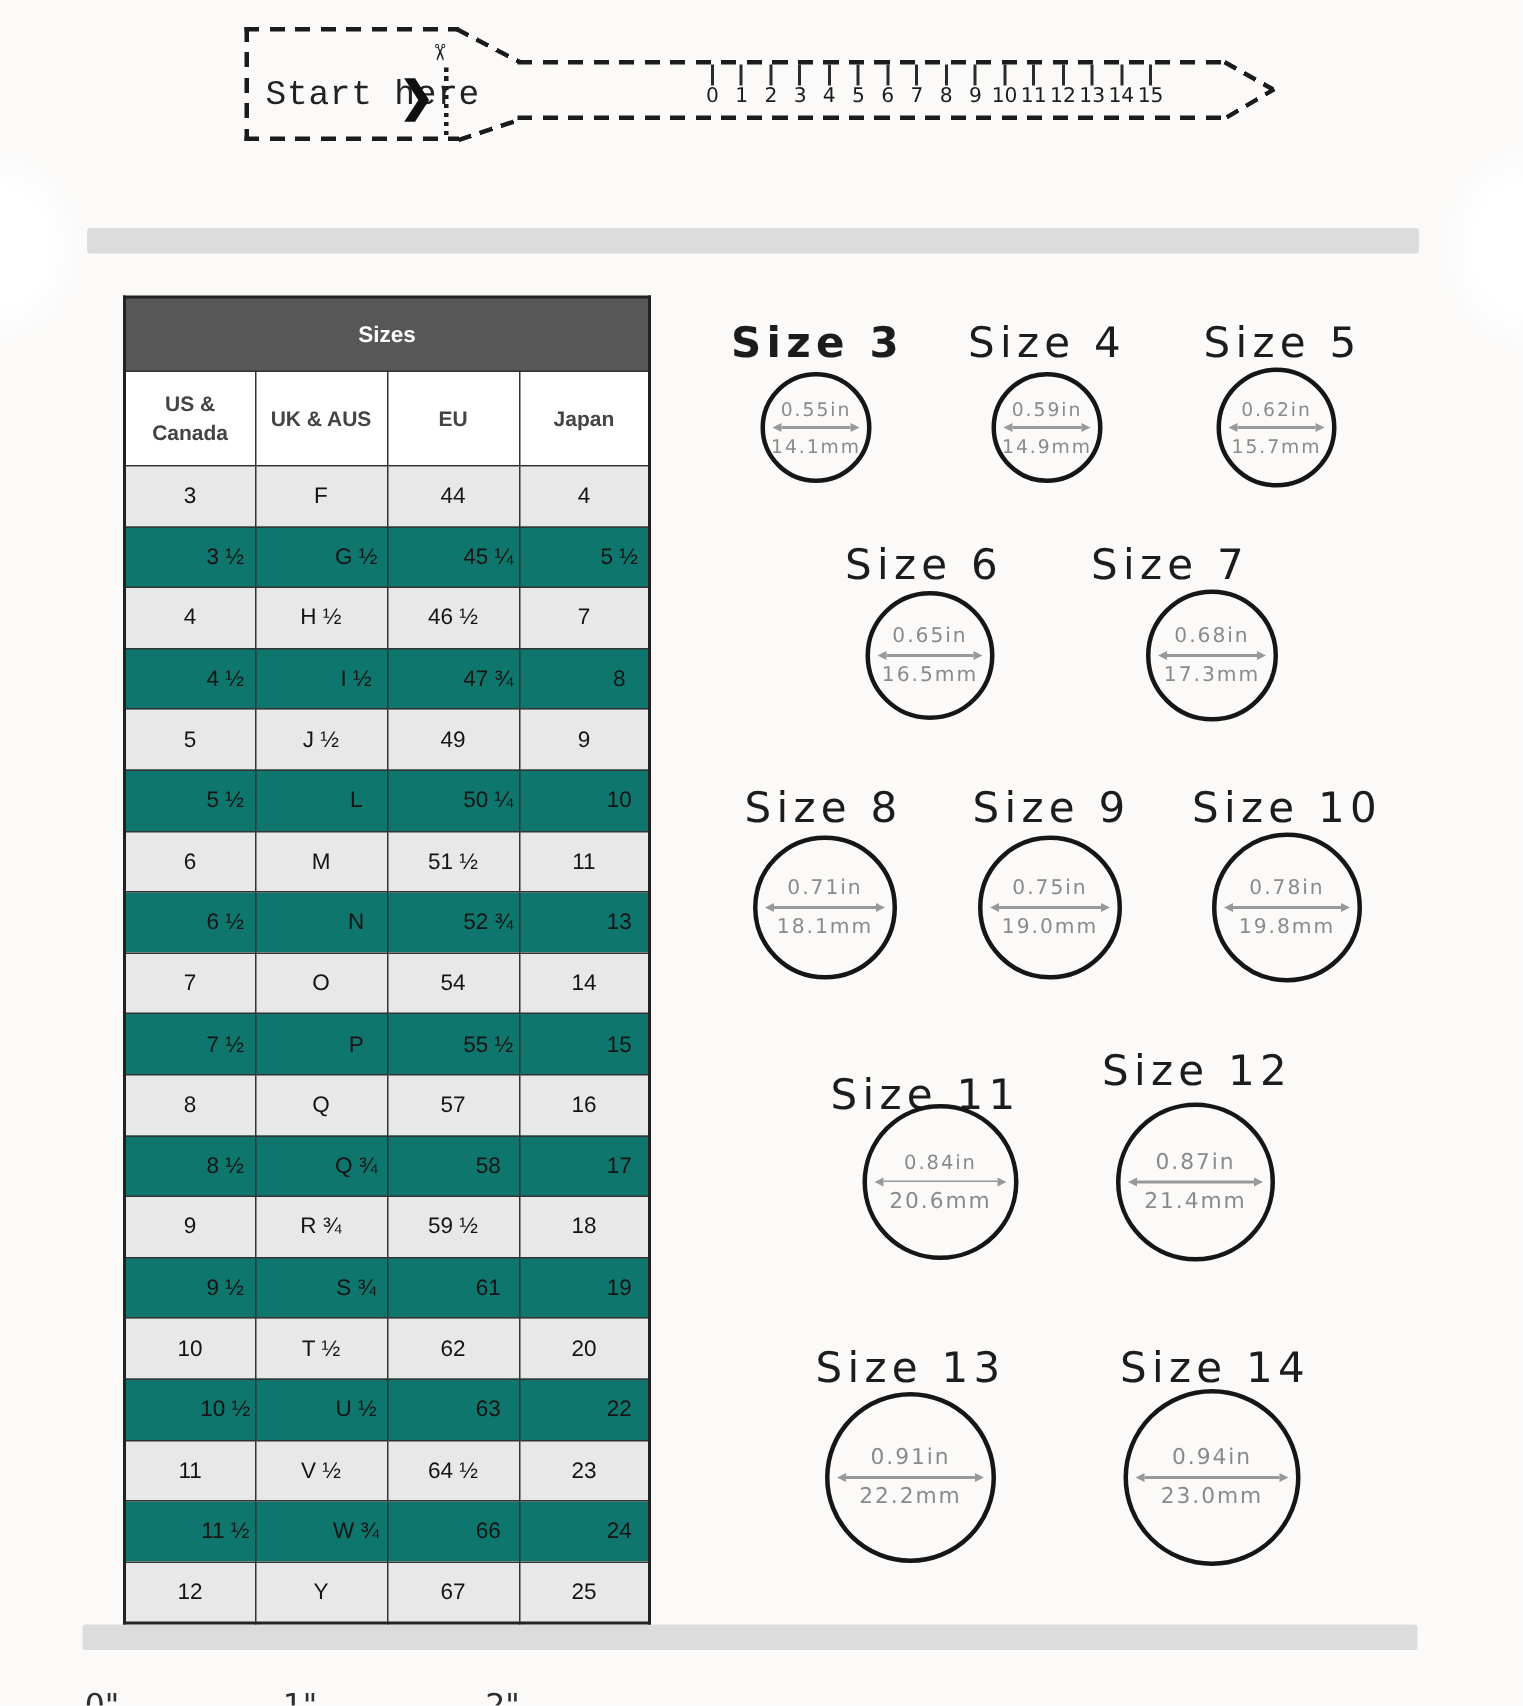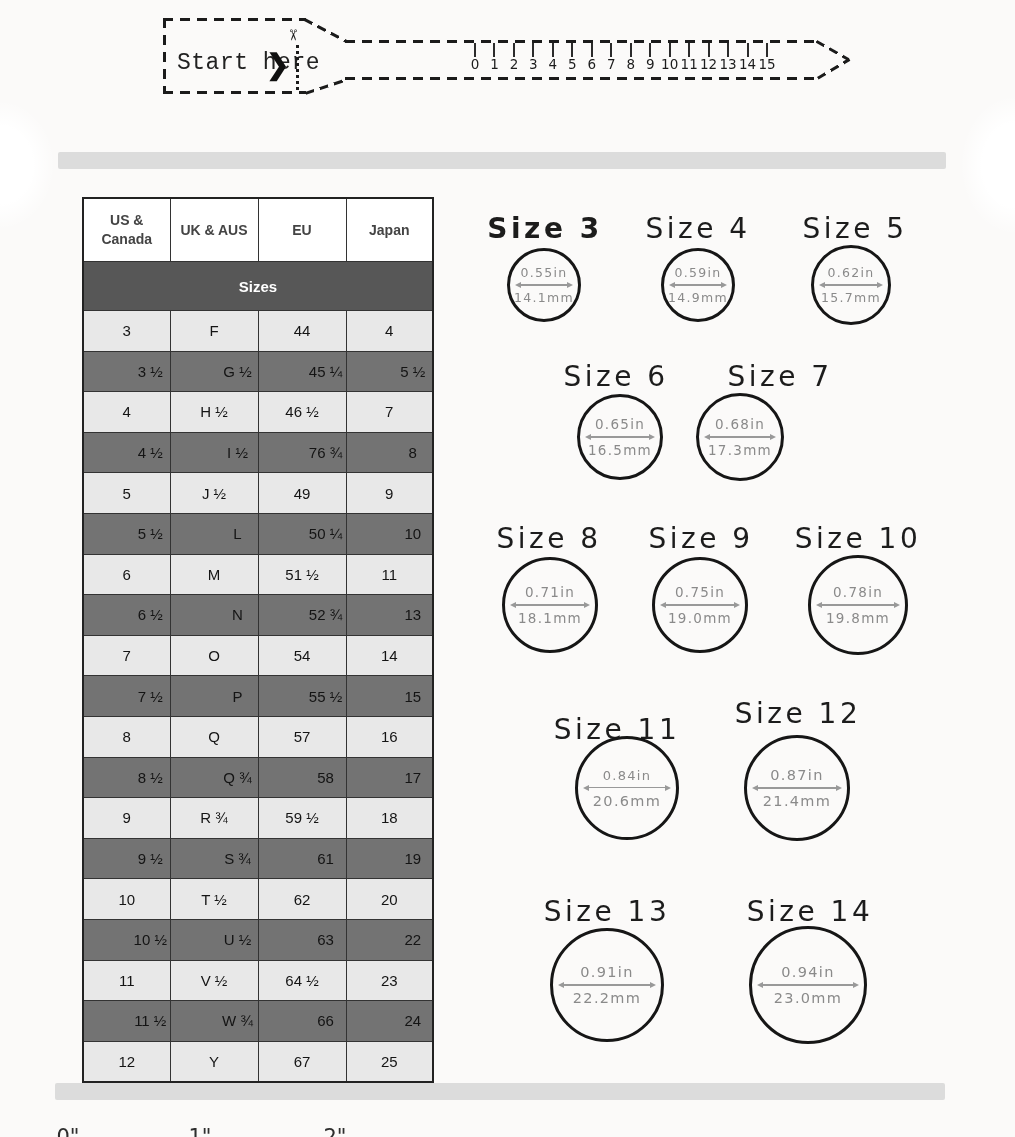--- a/index.html
+++ b/index.html
@@ -38,21 +38,21 @@
     position:absolute;left:82px;top:197px;width:350px;
     border-collapse:collapse;table-layout:fixed;
     font-family:"Liberation Sans", sans-serif;
   }
   .size-table th,.size-table td{border:1px solid #333;text-align:center;vertical-align:middle;}
   .size-table{border:2px solid #222;}
   .tbl-title{background:#575757;color:#fff;font-size:15px;font-weight:700;height:46px;}
   .tbl-colhead{background:#fff;color:#444;font-size:14px;font-weight:700;height:60px;line-height:1.35;}
   .size-table td{height:37.6px;font-size:15px;color:#141414;}
   .row-odd td{background:#e8e8e8;}
-  .row-even td{background:#737373;padding-left:48px;}
+  .row-even td{background:#0f766e;padding-left:48px;}
 
   
   .ring-title{
     position:absolute;transform:translateX(-50%);
     font-family:"DejaVu Sans", sans-serif;
     font-size:28px;color:#1c1c1c;letter-spacing:3.5px;white-space:nowrap;
   }
   .ring-circle{
     position:absolute;border:3px solid #161616;border-radius:50%;
     background:#fbfaf9;
@@ -140,29 +140,29 @@
   <div class="gray-bar" style="left:55px;top:1083px;width:890px;"></div>
 
   <table class="size-table">
     <colgroup>
         <col style="width:87px">
         <col style="width:88px">
         <col style="width:88px">
         <col style="width:87px">
       </colgroup>
     <thead>
+      <tr>
+          <th class="tbl-title" colspan="4">Sizes</th>
+        </tr>
       <tr id="table-colhead-row">
           <th class="tbl-colhead">US &amp; Canada</th>
           <th class="tbl-colhead">UK &amp; AUS</th>
           <th class="tbl-colhead">EU</th>
           <th class="tbl-colhead">Japan</th>
         </tr>
-      <tr>
-          <th class="tbl-title" colspan="4">Sizes</th>
-        </tr>
     </thead>
     <tbody id="table-body">
         <tr class="row-odd">
           <td>3</td>
           <td>F</td>
           <td>44</td>
           <td>4</td>
         </tr>
         <tr class="row-even">
           <td>3 ½</td>
@@ -172,21 +172,21 @@
         </tr>
         <tr class="row-odd">
           <td>4</td>
           <td>H ½</td>
           <td>46 ½</td>
           <td>7</td>
         </tr>
         <tr class="row-even">
           <td>4 ½</td>
           <td>I ½</td>
-          <td>76 ¾</td>
+          <td>47 ¾</td>
           <td>8</td>
         </tr>
         <tr class="row-odd">
           <td>5</td>
           <td>J ½</td>
           <td>49</td>
           <td>9</td>
         </tr>
         <tr class="row-even">
           <td>5 ½</td>
@@ -310,21 +310,21 @@
       <div class="ring-circle" style="left: 577px; top: 394px; width: 80px; height: 80px;">
         <div class="ring-in" style="font-size: 13.5px;">0.65in</div>
         <div class="ring-arrow" style="width: 70px;">
           <div class="head-l"></div>
           <div class="shaft"></div>
           <div class="head-r"></div>
         </div>
         <div class="ring-mm" style="font-size: 13.5px;">16.5mm</div>
       </div>
       <div class="ring-title" style="left: 780px; top: 360px;">Size 7</div>
-      <div class="ring-circle" style="left: 696px; top: 393px; width: 82px; height: 82px; text-align: center;">
+      <div class="ring-circle" style="left: 764px; top: 393px; width: 82px; height: 82px; text-align: center;">
         <div class="ring-in" style="font-size: 13.5px;">0.68in</div>
         <div class="ring-arrow" style="width: 72px;">
           <div class="head-l"></div>
           <div class="shaft"></div>
           <div class="head-r"></div>
         </div>
         <div class="ring-mm" style="font-size: 13.5px;">17.3mm</div>
       </div>
       <div class="ring-title" style="left: 549px; top: 522px;">Size 8</div>
       <div class="ring-circle" style="left: 502px; top: 557px; width: 90px; height: 90px;">

